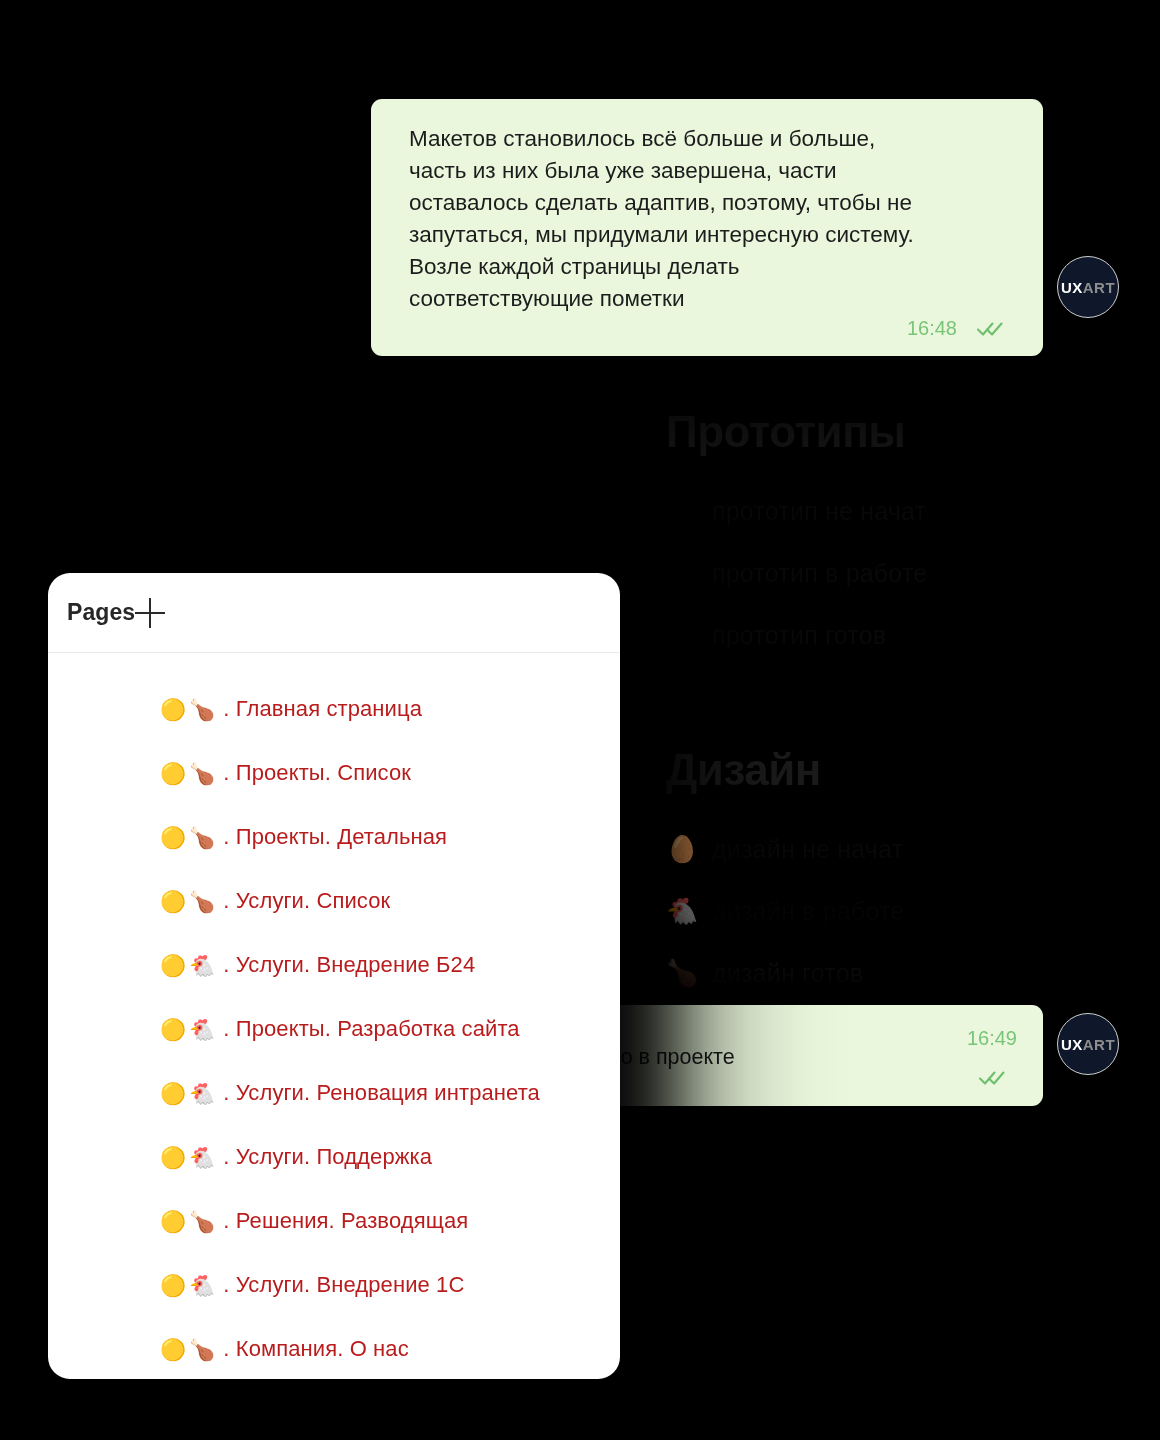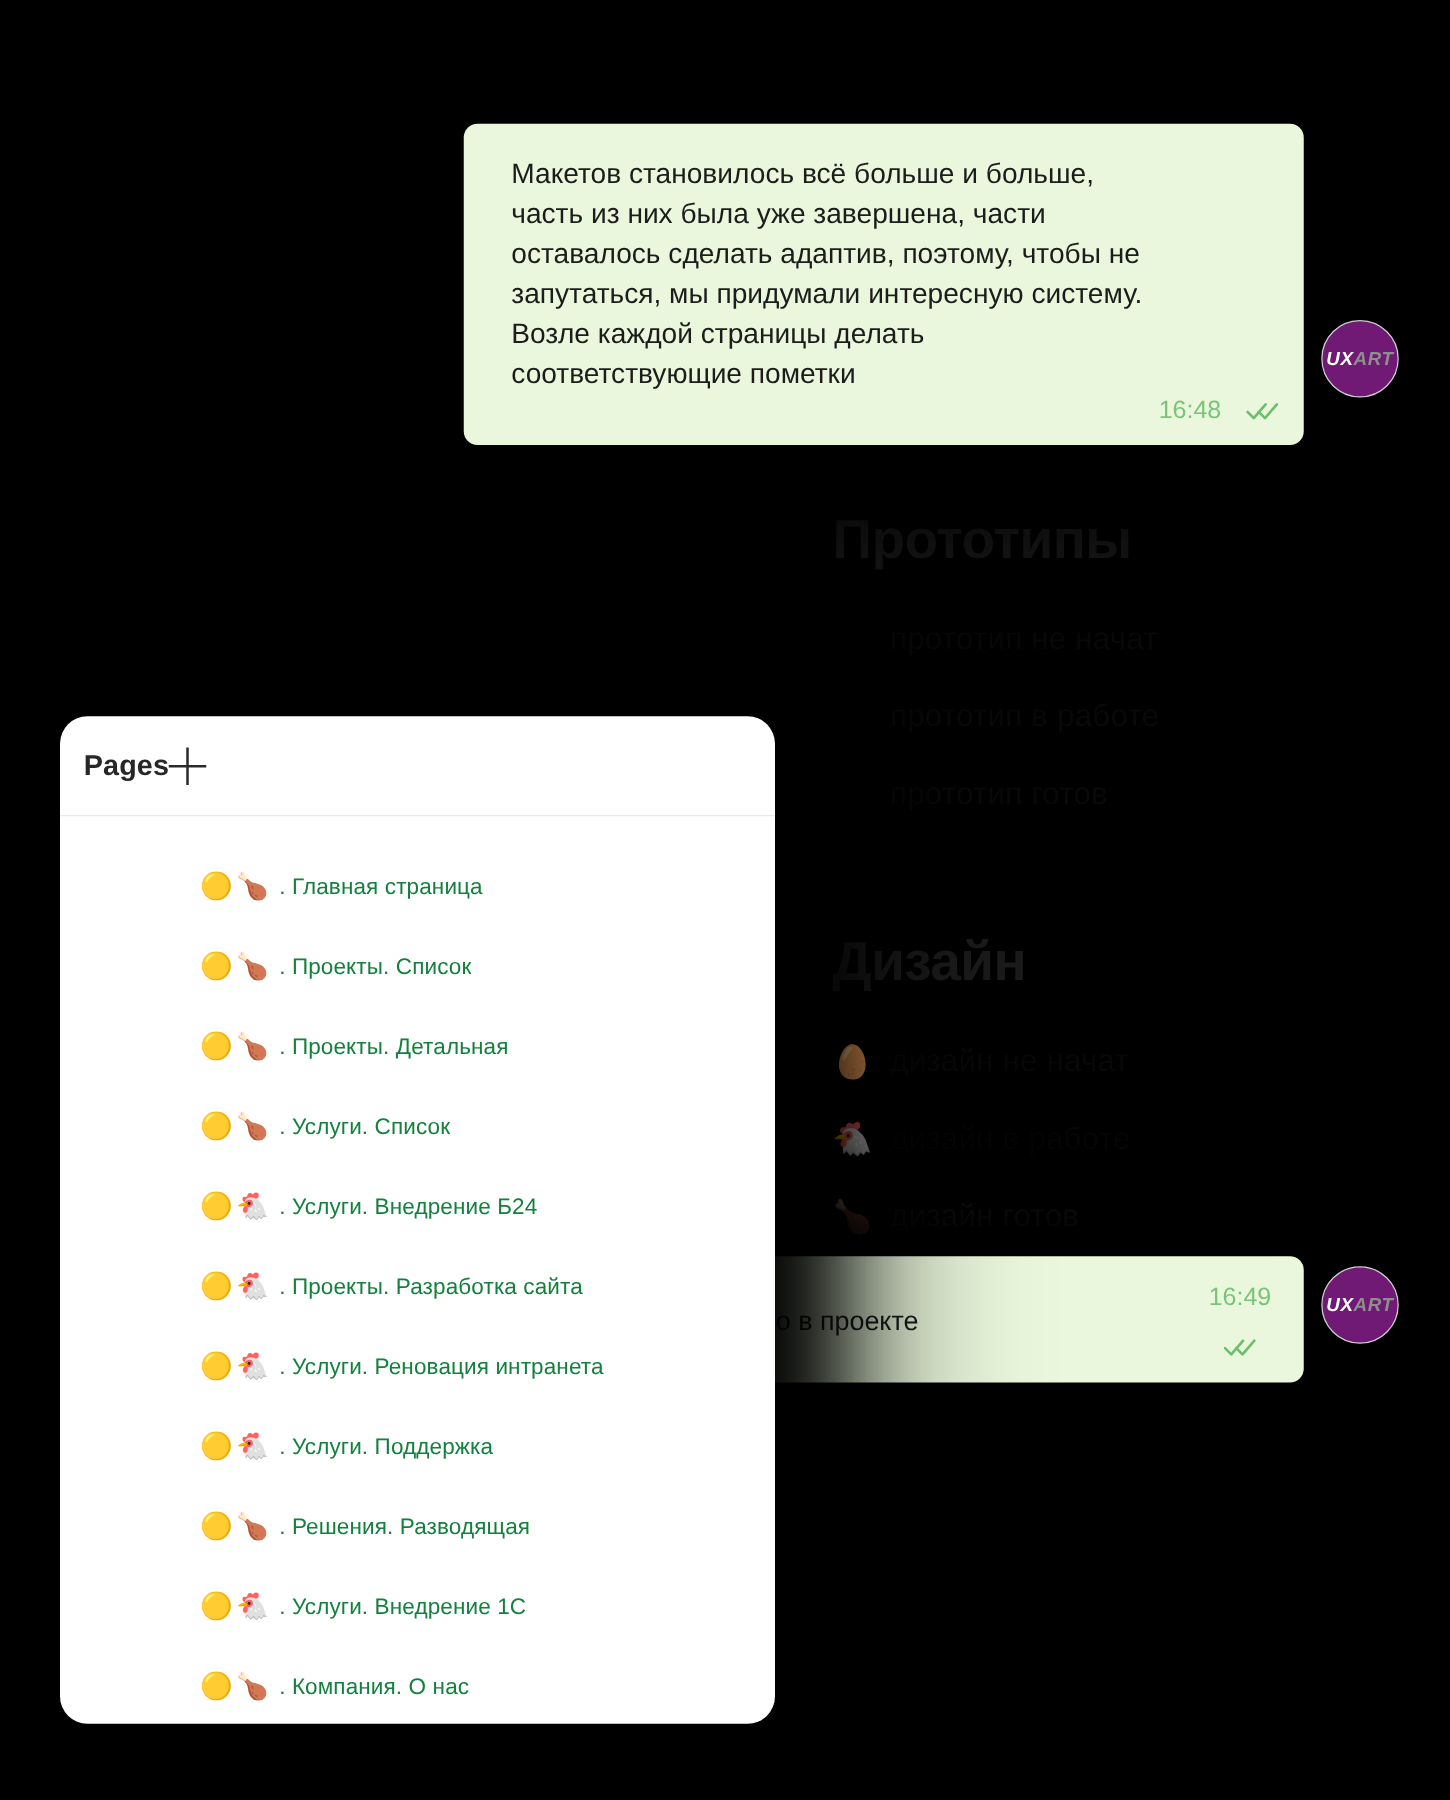--- a/index.html
+++ b/index.html
@@ -94,21 +94,21 @@
     width: 26px;
     height: 16px;
     position: relative;
   }
   .checks svg { display: block; }
 
   
   #msg-1 { left: 371px; top: 99px; }
   #msg-1 .bubble {
     width: 672px;
-    padding: 24px 20px 16px 38px;
+    padding: 24px 40px 16px 38px;
   }
   #msg-1 .bubble-meta { margin-top: 2px; }
 
   
   #msg-2 { left: 371px; top: 1005px; }
   #msg-2 .bubble {
     width: 672px;
     padding: 22px 26px 20px 38px;
     display: flex;
     align-items: center;
@@ -116,28 +116,27 @@
   }
   #msg-2 .bubble-text { font-size: 21.5px; line-height: 28px; }
   #msg-2 .bubble-meta { margin-top: 0; flex-direction: column; }
 
   
   .avatar {
     position: absolute;
     width: 62px;
     height: 62px;
     border-radius: 50%;
-    background: #701a75;
+    background: #0f172a;
     border: 1.5px solid #cfcfcf;
     display: flex;
     align-items: center;
     justify-content: center;
     z-index: 6;
     box-sizing: border-box;
-    font-style: italic;
   }
   .avatar-logo {
     font-size: 15px;
     font-weight: bold;
     letter-spacing: 0.5px;
     line-height: 1;
     white-space: nowrap;
   }
   .logo-ux { color: #ffffff; }
   .logo-art { color: #8e8e8e; }
@@ -202,22 +201,22 @@
     box-sizing: border-box;
   }
   .page-emoji {
     font-size: 21px;
     line-height: 1;
     display: inline-block;
     margin-right: 3px;
   }
   .page-emoji.second { margin-right: 8px; }
   .page-label {
-    font-size: 18px;
-    color: #15803d;
+    font-size: 22px;
+    color: #b91c1c;
     white-space: nowrap;
     letter-spacing: 0.1px;
   }
 </style>
 </head>
 <body>
 
 <div class="legend" id="legend-prototypes">
   <div class="legend-title">Прототипы</div>
   <div class="legend-row">

